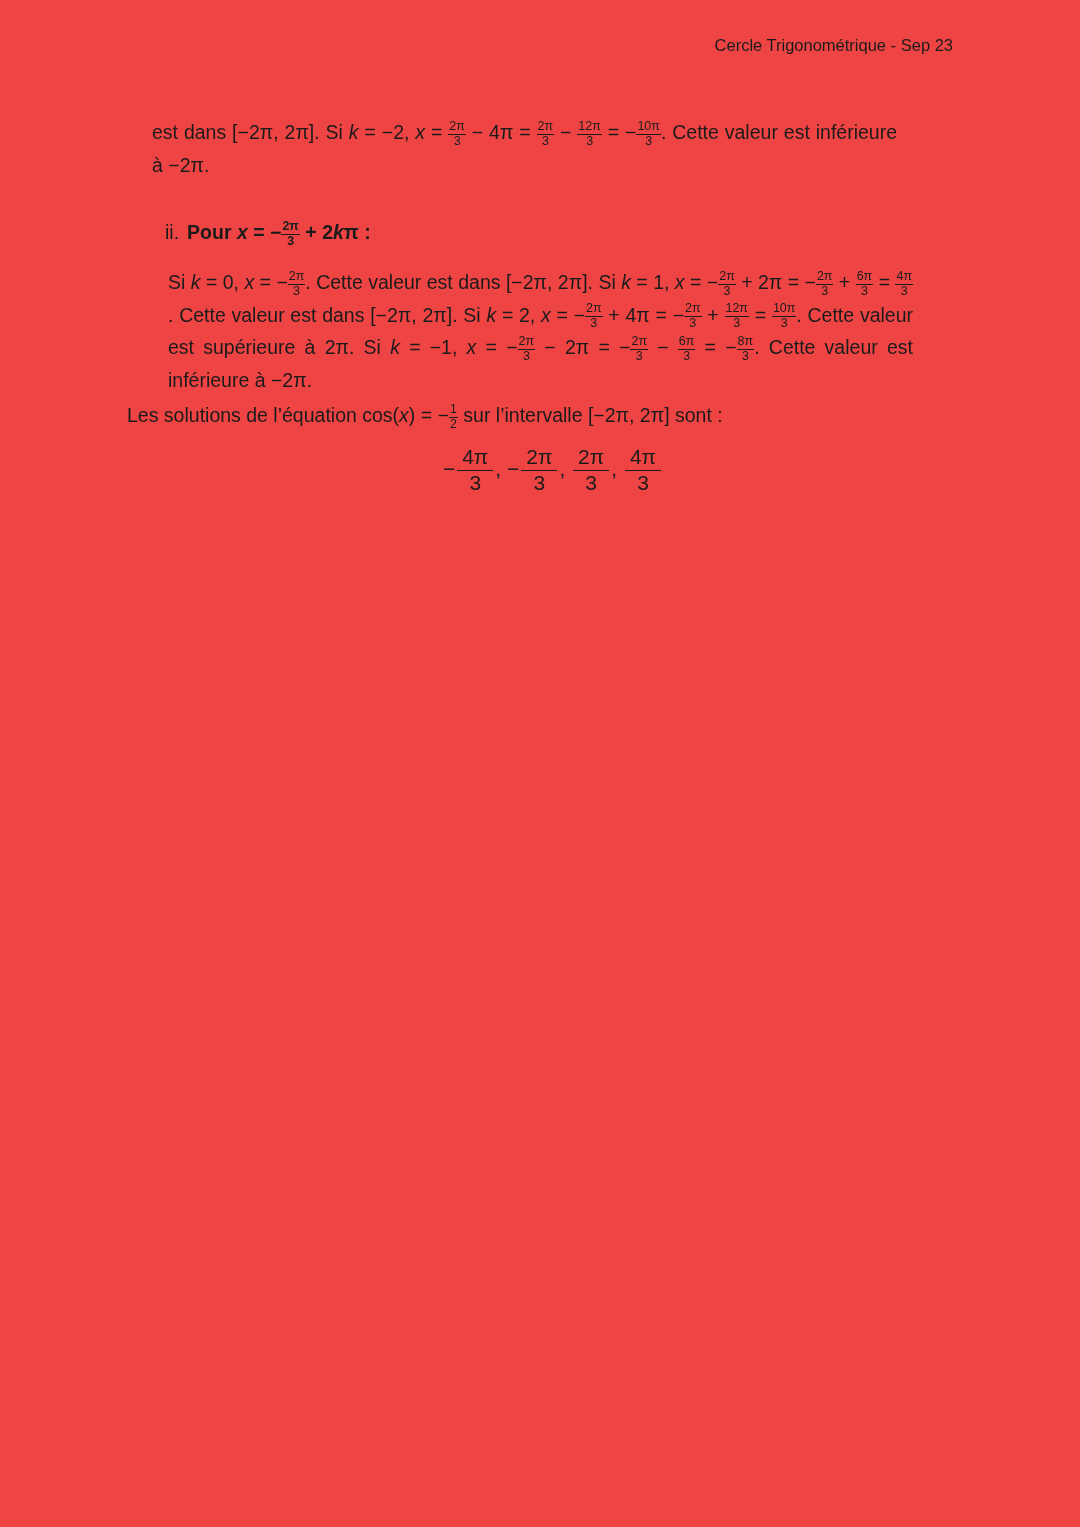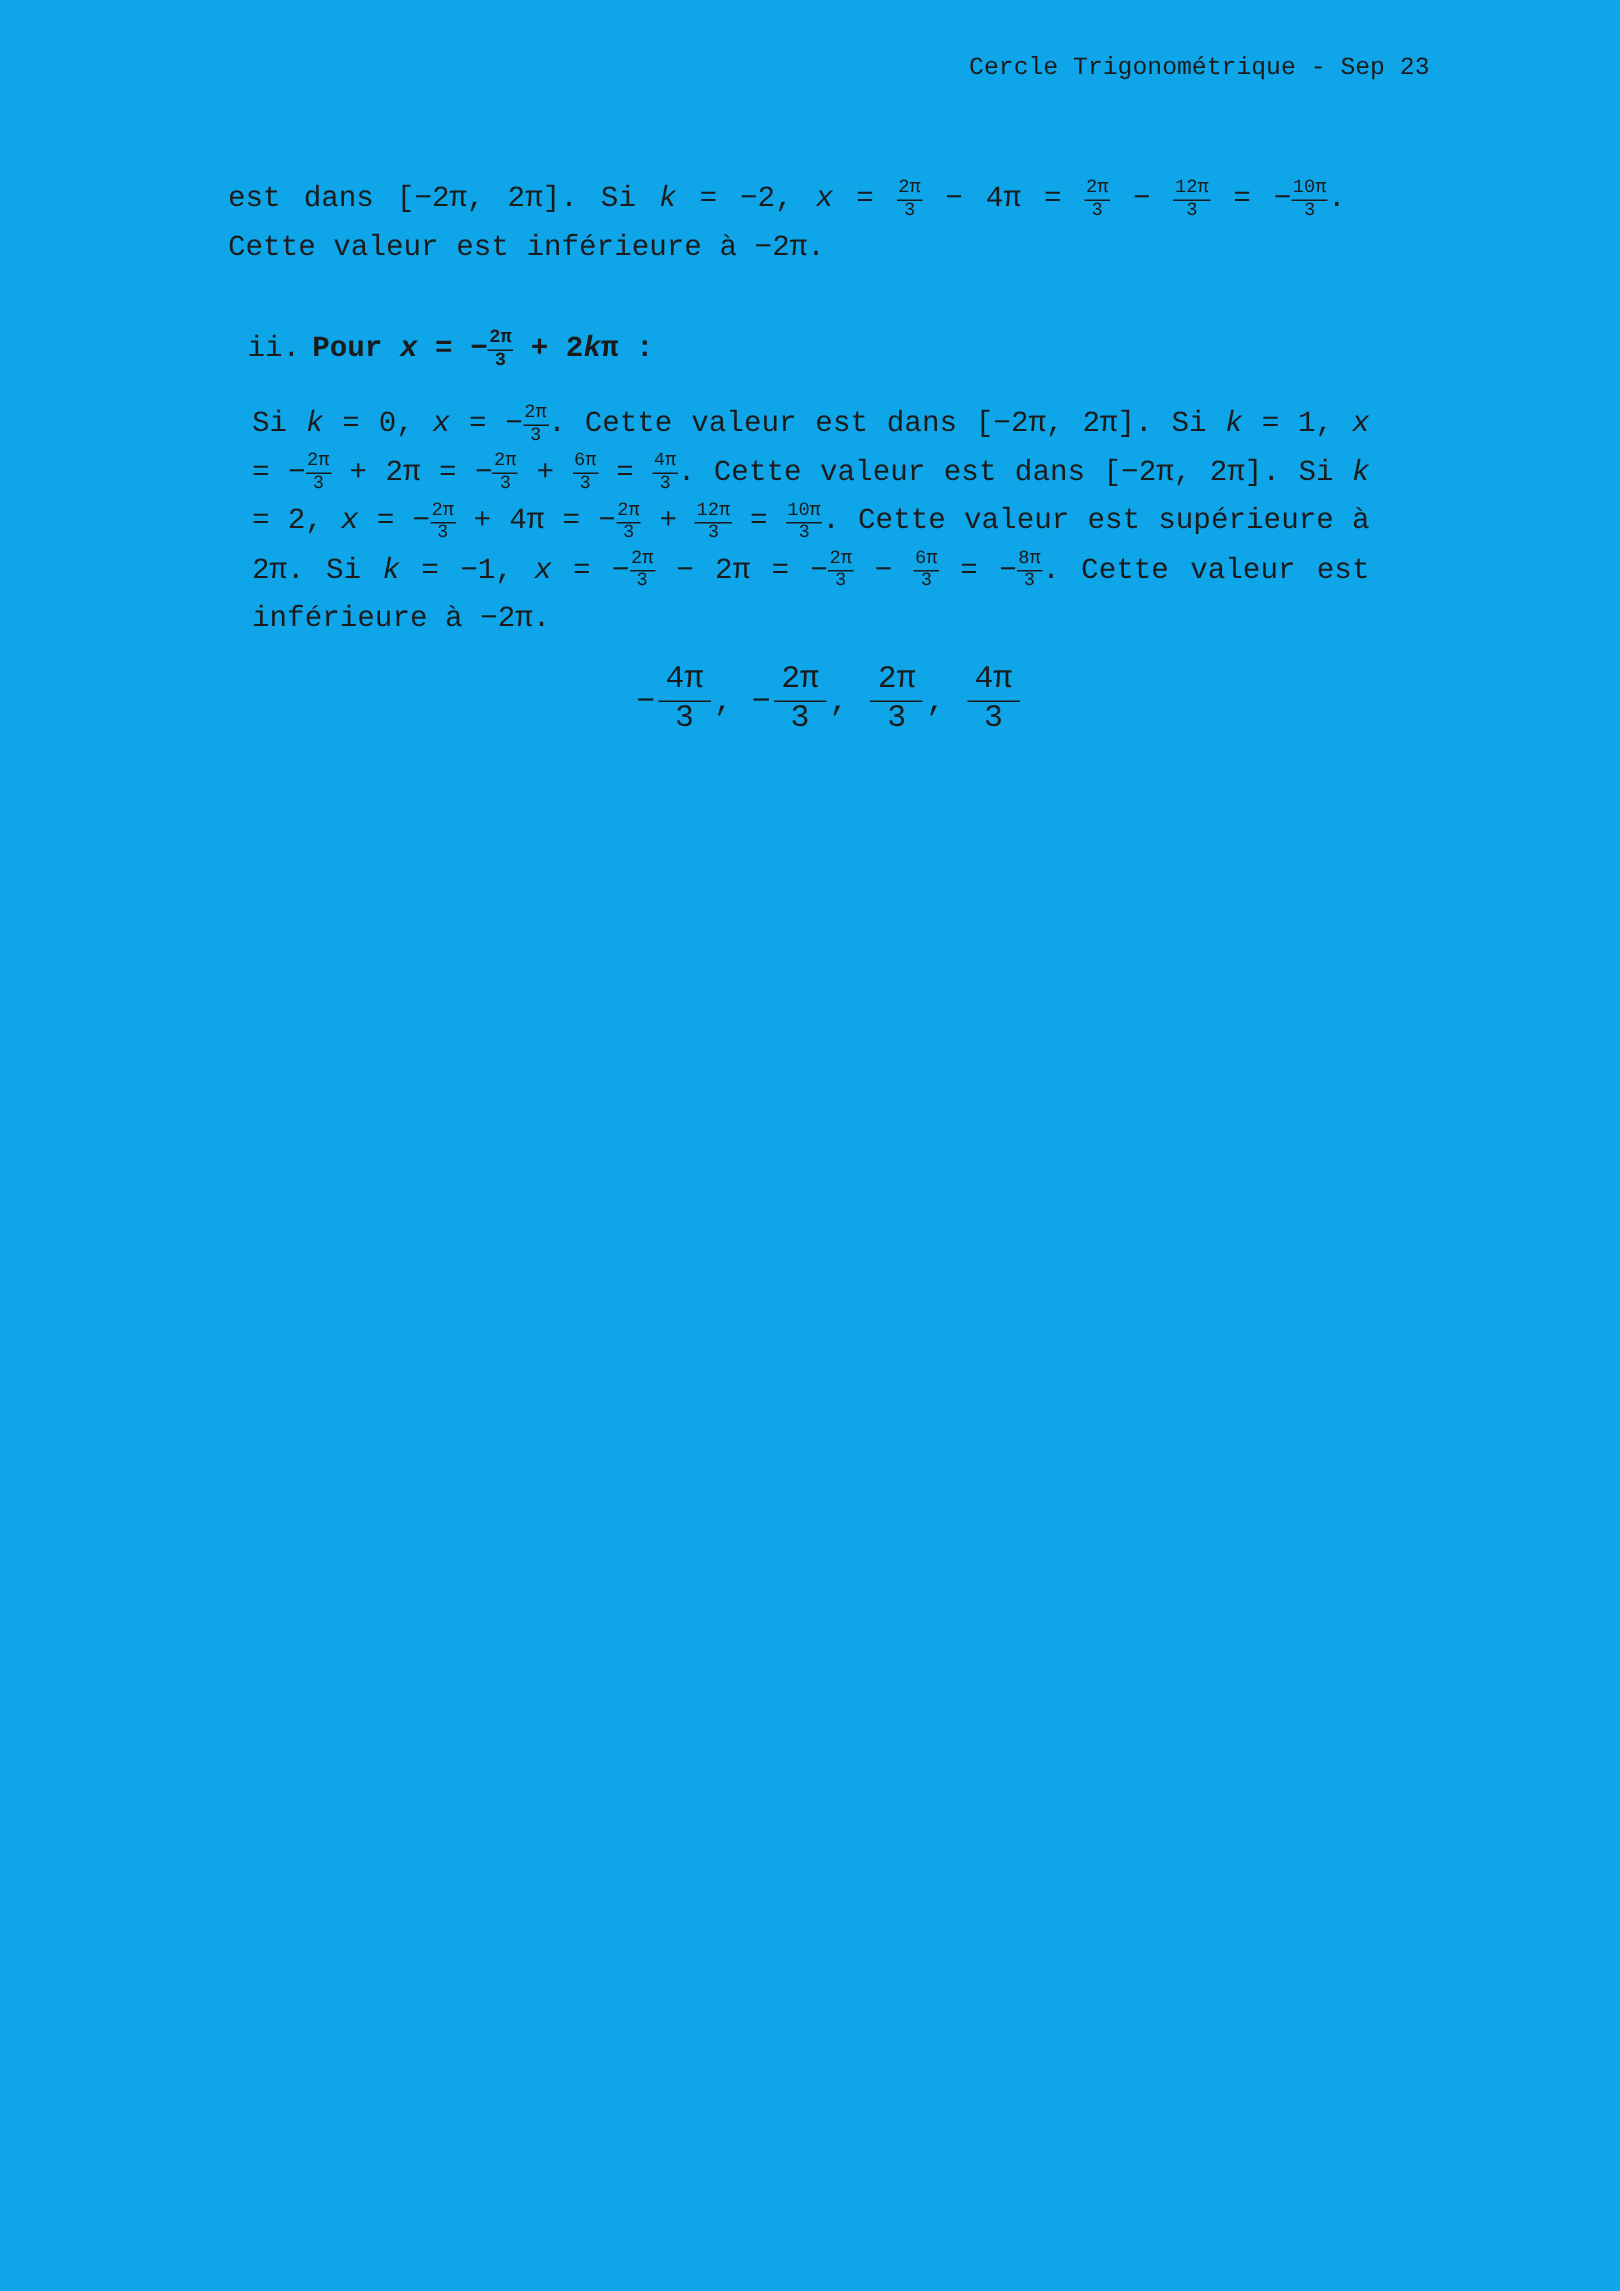--- a/index.html
+++ b/index.html
@@ -1,22 +1,22 @@
 <!DOCTYPE html>
 <html><head>
 <meta charset="utf-8">
 <style>
   html,body{margin:0;padding:0;background:#ffffff;}
   .page{
     position:relative;
     width:1080px;height:1527px;
     margin:0 auto;
-    background:#0ea5e9;
+    background:#ef4444;
     color:#1b1b1b;
-    font-family:Liberation Mono, monospace;
+    font-family:Liberation Sans, sans-serif;
     overflow:hidden;
   }
   .header{
     position:absolute;top:35px;right:127px;
     font-size:16.5px;line-height:20px;
   }
   .footer{
     position:absolute;top:1436px;left:0;width:100%;
     text-align:center;font-size:17px;
   }
@@ -63,17 +63,18 @@
   <div class="header">Cercle Trigonométrique - Sep 23</div>
 
   <p class="para" id="p1"><span>est dans [−2π, 2π]. Si </span><span class="mvar">k</span><span> = −2, </span><span class="mvar">x</span><span> = </span><span class="frac"><span class="num">2π</span><span class="den">3</span></span><span> − 4π = </span><span class="frac"><span class="num">2π</span><span class="den">3</span></span><span> − </span><span class="frac"><span class="num">12π</span><span class="den">3</span></span><span> = −</span><span class="frac"><span class="num">10π</span><span class="den">3</span></span><span>. Cette valeur est inférieure à −2π.</span></p>
 
   <div id="item-ii">
     <span class="marker">ii.</span><span class="item-heading"><span class="bold">Pour </span><span class="mvar bold">x</span><span class="bold"> = −</span><span class="frac bold"><span class="num">2π</span><span class="den">3</span></span><span class="bold"> + 2</span><span class="mvar bold">k</span><span class="bold">π :</span></span>
   </div>
 
   <p class="para" id="p2"><span>Si </span><span class="mvar">k</span><span> = 0, </span><span class="mvar">x</span><span> = −</span><span class="frac"><span class="num">2π</span><span class="den">3</span></span><span>. Cette valeur est dans [−2π, 2π]. Si </span><span class="mvar">k</span><span> = 1, </span><span class="mvar">x</span><span> = −</span><span class="frac"><span class="num">2π</span><span class="den">3</span></span><span> + 2π = −</span><span class="frac"><span class="num">2π</span><span class="den">3</span></span><span> + </span><span class="frac"><span class="num">6π</span><span class="den">3</span></span><span> = </span><span class="frac"><span class="num">4π</span><span class="den">3</span></span><span>. Cette valeur est dans [−2π, 2π]. Si </span><span class="mvar">k</span><span> = 2, </span><span class="mvar">x</span><span> = −</span><span class="frac"><span class="num">2π</span><span class="den">3</span></span><span> + 4π = −</span><span class="frac"><span class="num">2π</span><span class="den">3</span></span><span> + </span><span class="frac"><span class="num">12π</span><span class="den">3</span></span><span> = </span><span class="frac"><span class="num">10π</span><span class="den">3</span></span><span>. Cette valeur est supérieure à 2π. Si </span><span class="mvar">k</span><span> = −1, </span><span class="mvar">x</span><span> = −</span><span class="frac"><span class="num">2π</span><span class="den">3</span></span><span> − 2π = −</span><span class="frac"><span class="num">2π</span><span class="den">3</span></span><span> − </span><span class="frac"><span class="num">6π</span><span class="den">3</span></span><span> = −</span><span class="frac"><span class="num">8π</span><span class="den">3</span></span><span>. Cette valeur est inférieure à −2π.</span></p>
 
+  <p class="para" id="p3"><span>Les solutions de l’équation cos(</span><span class="mvar">x</span><span>) = −</span><span class="frac"><span class="num">1</span><span class="den">2</span></span><span> sur l’intervalle [−2π, 2π] sont :</span></p>
 
   <div id="solutions"><span>−</span><span class="dfrac"><span class="num">4π</span><span class="den">3</span></span><span>, −</span><span class="dfrac"><span class="num">2π</span><span class="den">3</span></span><span>, </span><span class="dfrac"><span class="num">2π</span><span class="den">3</span></span><span>, </span><span class="dfrac"><span class="num">4π</span><span class="den">3</span></span></div>
 
 
 </div>
 
 </body></html>

